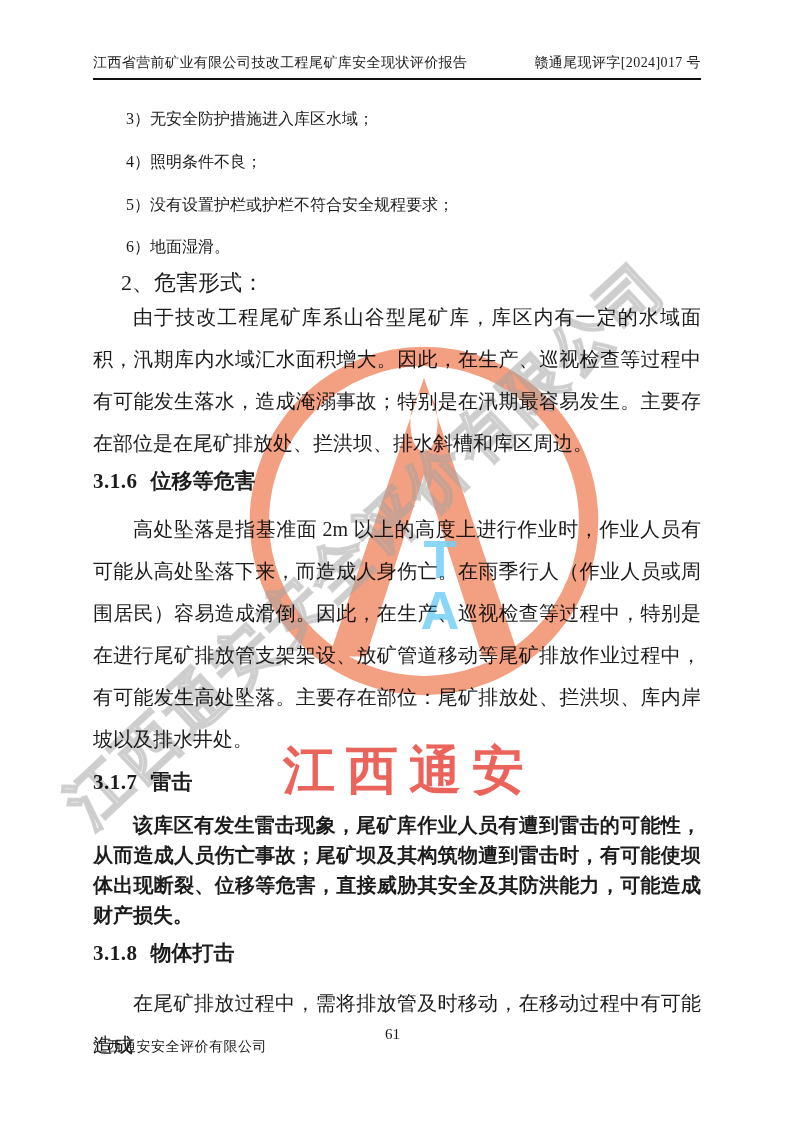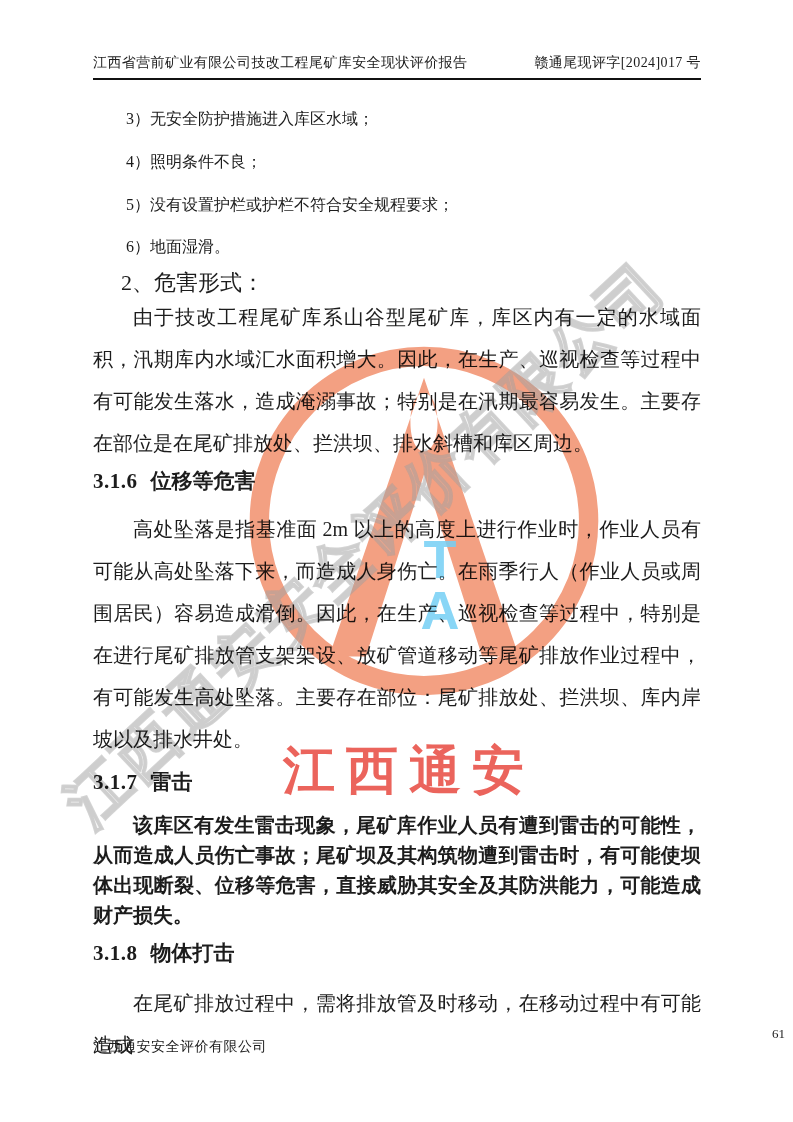--- a/index.html
+++ b/index.html
@@ -28,21 +28,21 @@
   .label-line { font-size: 22px; line-height: 26px; margin-left: 28px; }
   .para {
     font-size: 20px; line-height: 42px;
     text-align: justify;
     text-indent: 2em;
   }
   .para.tight { line-height: 30px; font-weight: bold; }
   .heading { font-size: 21px; font-weight: bold; }
   .heading .sec-num { font-family: "Liberation Serif", serif; margin-right: 13px; letter-spacing: 0.5px; }
   
-  .page-number { position: absolute; left: 0; right: 8px; top: 1026px; text-align: right; font-size: 13px; }
+  .page-number { position: absolute; left: 0; right: 8px; top: 1026px; text-align: center; font-size: 15px; }
   .footer-company { position: absolute; left: 93px; top: 1038px; font-size: 14px; letter-spacing: 0.5px; }
   
   .watermark {
     position: absolute; inset: 0;
     z-index: 3;
     pointer-events: none;
     mix-blend-mode: multiply;
   }
   .wm-logo { position: absolute; left: 240px; top: 337px; width: 368px; height: 368px; opacity: 0.92; }
   .wm-ta {

